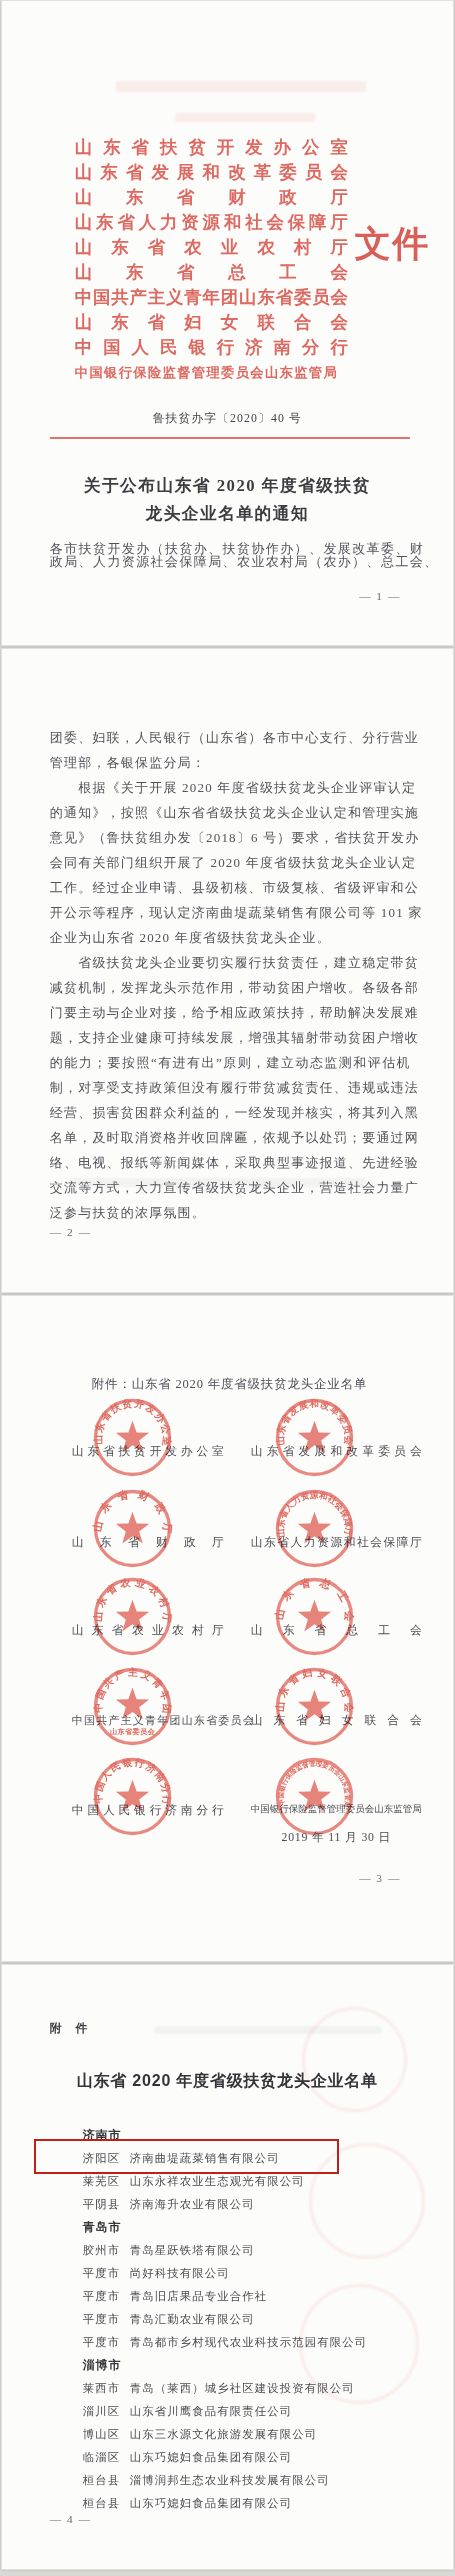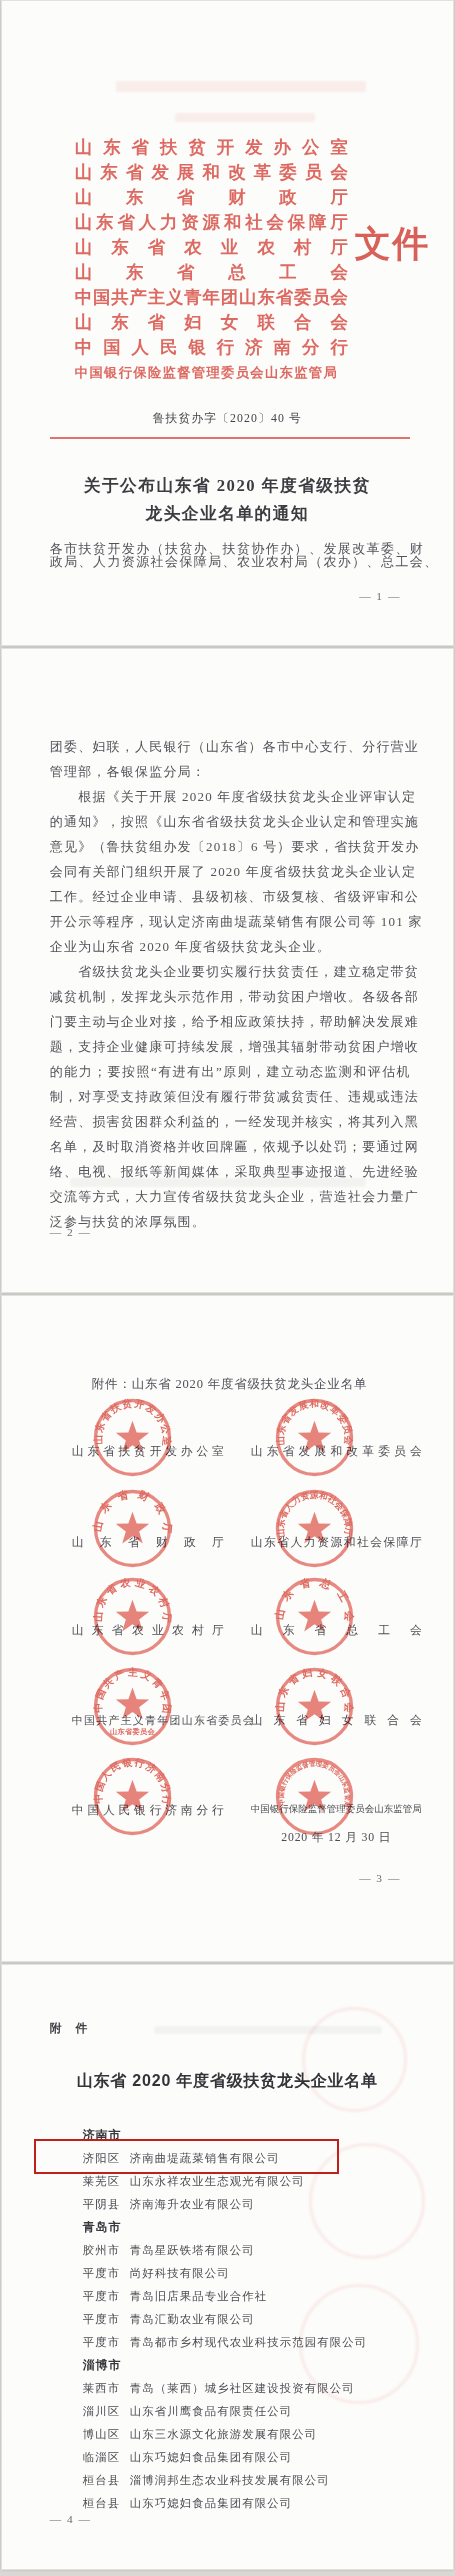--- a/index.html
+++ b/index.html
@@ -23,21 +23,21 @@
   .doc-title{left:0;width:100%;text-align:center;font-size:16.7px;font-weight:bold;color:#3b3b41;letter-spacing:1.5px;}
   .t1{top:473px;} .t2{top:501px;}
   .bodyline{left:48px;width:361px;font-size:13px;color:#52525a;letter-spacing:1.4px;
     text-align:justify;text-align-last:justify;white-space:nowrap;}
   .b1{top:539px;} .b2{top:552px;}
   .pagenum{font-size:11.4px;color:#6a6a72;letter-spacing:1.5px;}
   .pn-r{right:52px;} .pn-l{left:48px;}
   #p1 .pagenum{top:589px;}
 
   
-  .para{left:48px;top:85px;width:361px;}
+  .para{left:48px;top:76px;width:361px;}
   .pline{font-size:13px;line-height:25px;color:#52525a;letter-spacing:1.2px;text-align:justify;white-space:nowrap;}
   .pline.full{text-align-last:justify;}
   #p2 .pagenum{top:577px;}
 
   
   .attach-line{left:90px;top:80px;font-size:12.5px;color:#4f4f58;letter-spacing:0.8px;}
   .sig-cell{font-size:11.8px;color:#4c4c54;text-align:justify;text-align-last:justify;white-space:nowrap;}
   .sig-left{left:70px;width:152px;}
   .sig-right{left:249px;width:171px;}
   .sig-cell.wide{width:182px;font-size:11px;}
@@ -202,21 +202,21 @@
       <path id="arc8" d="M 16,68 A 41 41 0 1 1 94,68" fill="none"></path>
       <text class="st10"><textPath href="#arc8" startOffset="4">中国人民银行济南分行</textPath></text>
     </svg>
     <svg class="seal" style="left:271px;top:459px;" viewBox="0 0 110 110">
       <circle cx="55" cy="55" r="49" fill="none" stroke="#e25a50" stroke-width="4.5" opacity=".8"></circle>
       <polygon points="0,-16 3.76,-5.18 15.22,-4.94 6.09,1.98 9.4,12.94 0,6.4 -9.4,12.94 -6.09,1.98 -15.22,-4.94 -3.76,-5.18" transform="translate(55,56) scale(1.45)" fill="#e25a50" opacity=".85"></polygon>
       <path id="arc9" d="M 16,68 A 41 41 0 1 1 94,68" fill="none"></path>
       <text class="st18"><textPath href="#arc9" startOffset="2">中国银行保险监督管理委员会山东监管局</textPath></text>
     </svg>
 
-    <div class="abs sigdate">2020 年 12 月 30 日</div>
+    <div class="abs sigdate">2019 年 11 月 30 日</div>
     <div class="abs pagenum pn-r">— 3 —</div>
   </div>
 
   <div class="page" id="p4">
     <div class="ghost-seal" style="left:300px;top:42px;width:99px;height:99px;"></div>
     <div class="ghost-seal" style="left:307px;top:178px;width:110px;height:110px;"></div>
     <div class="ghost-seal" style="left:297px;top:319px;width:114px;height:114px;"></div>
     <div class="ghost gray" style="left:152px;top:61px;width:228px;height:8.3px;"></div>
 
     <div class="abs attach-label">附 件</div>

